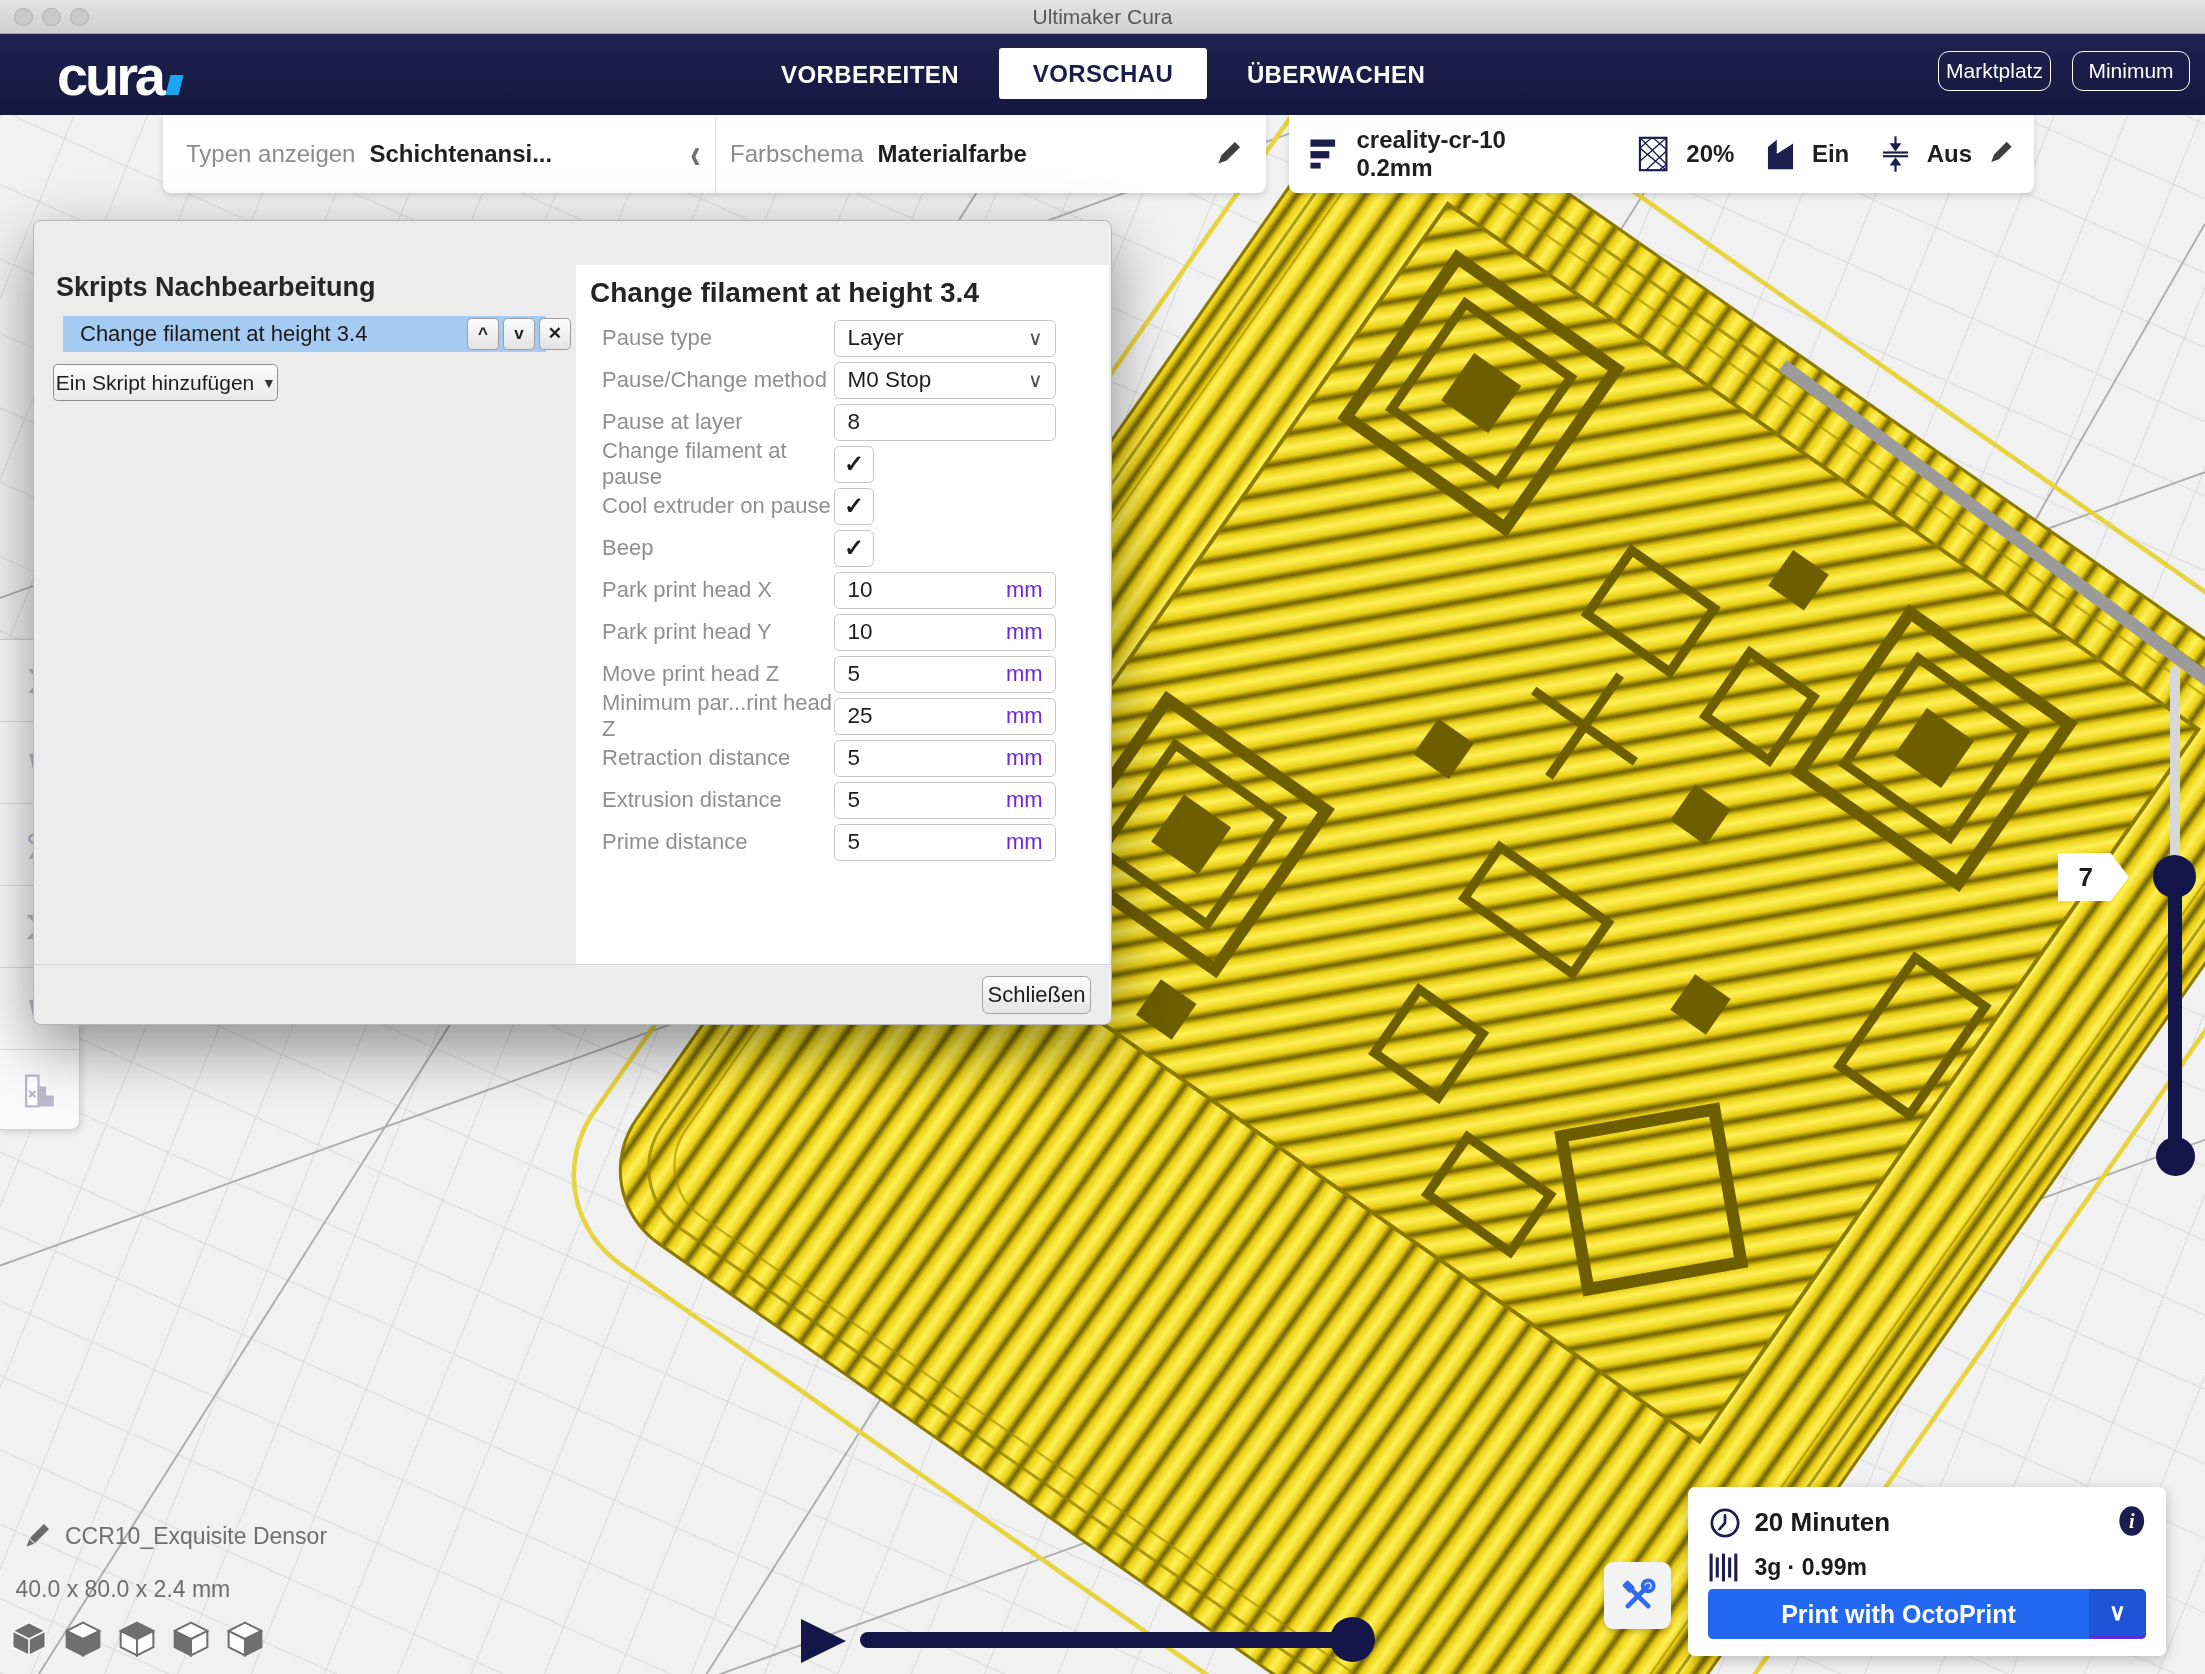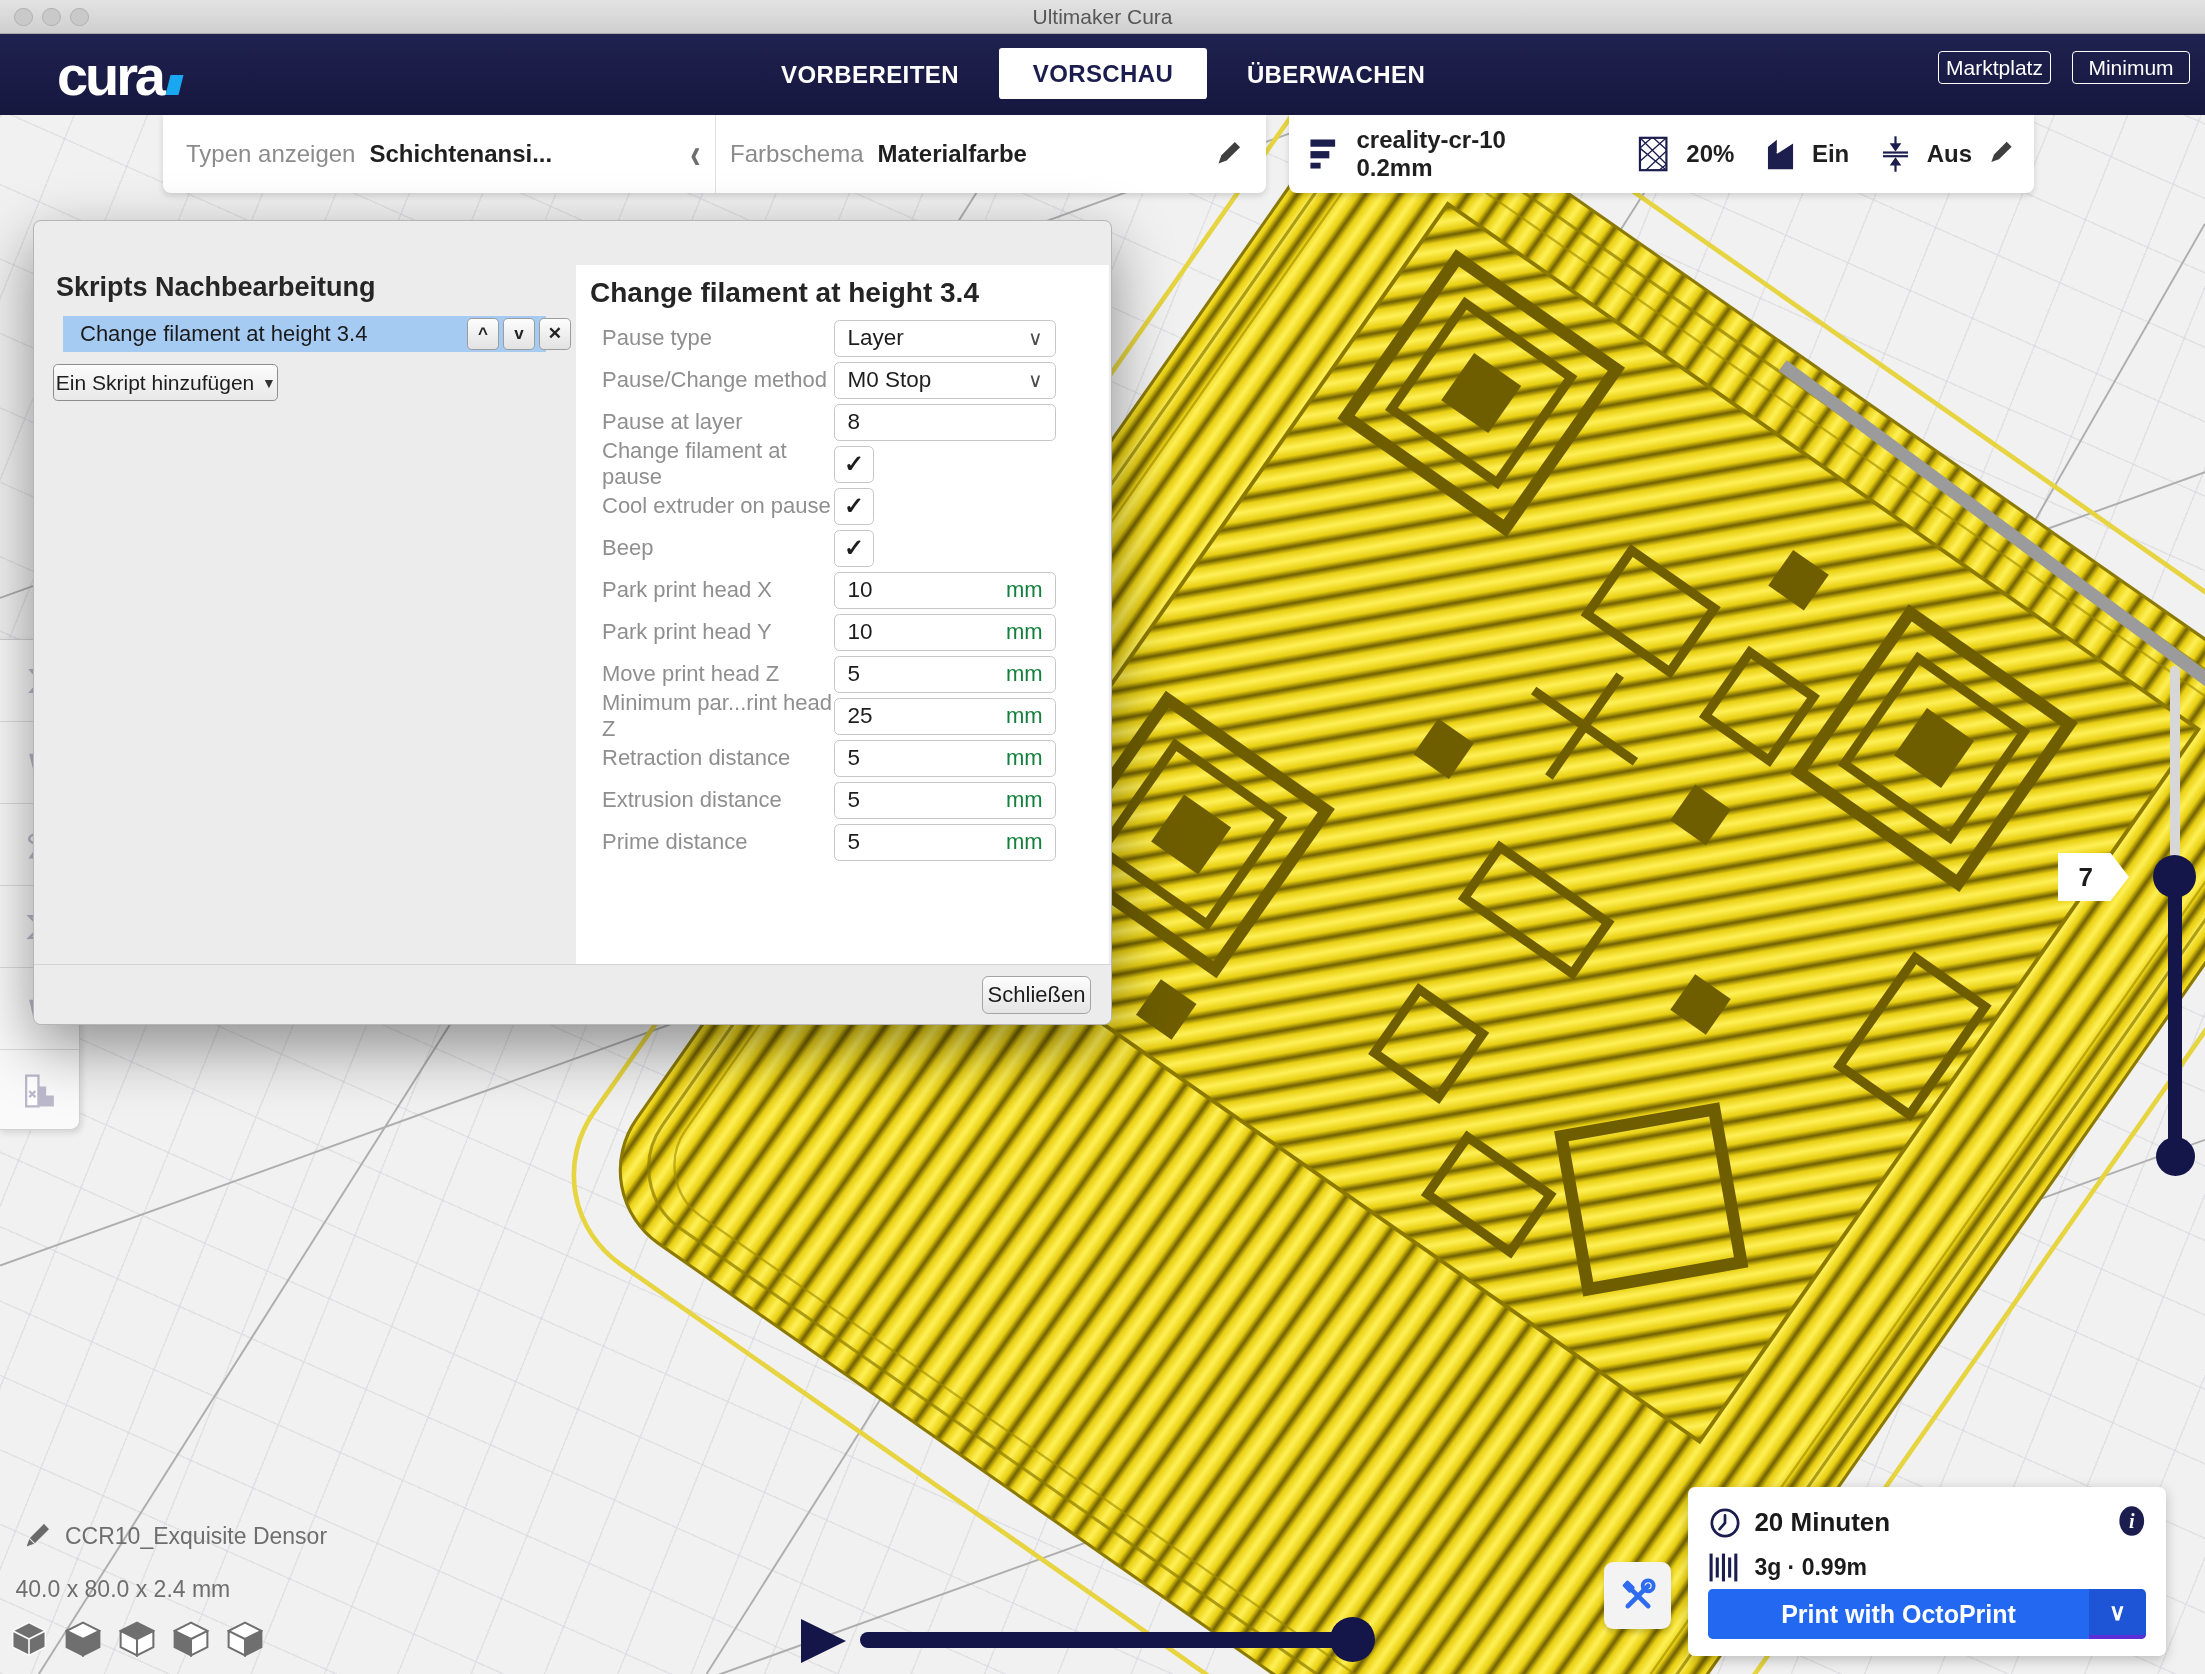--- a/index.html
+++ b/index.html
@@ -17,21 +17,21 @@
   
   .nav { position:absolute; left:0; top:34px; width:2205px; height:81px;
     background:linear-gradient(#20224f,#15173f); z-index:40; }
   .logo { position:absolute; left:57px; top:9.3px; font-size:56px; font-weight:800;
     letter-spacing:-3.1px; color:#fff; }
   .logo-dot { display:inline-block; width:13.2px; height:20px; margin-left:4.7px;
     background:#18a7f0; transform:skewX(-14deg); }
   .tab { position:absolute; top:0; height:81px; display:flex; align-items:center;
     justify-content:center; color:#fff; font-size:24px; font-weight:700; letter-spacing:0.4px; }
   .tab.active { top:14px; height:51px; background:#fff; color:#1b1d4e; border-radius:3.1px; }
-  .nav-btn { position:absolute; top:17px; height:33px; border:1.6px solid #fff; border-radius:4px;
+  .nav-btn { position:absolute; top:17px; height:40px; border:1.6px solid #fff; border-radius:11px;
     color:#fff; font-size:21px; display:flex; align-items:center; justify-content:center; }
 
   
   .vt { position:absolute; top:115px; height:78px; background:#fff;
     border-radius:0 0 7.8px 7.8px; box-shadow:0 2.3px 6.2px rgba(0,0,0,.14);
     display:flex; align-items:center; z-index:35; }
   .vt-label { color:#8b8b8b; font-size:24px; }
   .vt-value { color:#1f1f1f; font-size:24px; font-weight:600; }
   .chevL { color:#6e6e6e; font-size:31px; font-weight:600; transform:scaleY(1.4); }
   .vsep { width:1.6px; height:78px; background:#e0e0e0; }
@@ -79,21 +79,21 @@
 
   .form-panel { position:absolute; left:542px; top:44px; width:533px; height:701px;
     background:#fff; overflow:hidden; }
   .form-heading { margin:12.4px 0 7.8px 14px; font-size:28px; font-weight:700; color:#242424; }
   .frow { height:42px; display:flex; align-items:center; }
   .flabel { width:258px; padding-left:26px; font-size:22px; color:#8f8f8f; }
   .fselect,.finput { width:222px; height:37px; border:1.6px solid #c6c6c6; border-radius:5.4px;
     background:#fff; display:flex; align-items:center; padding:0 12.4px;
     font-size:22.5px; color:#1d1d1d; }
   .fchev { margin-left:auto; color:#4c4c4c; font-size:20px; }
-  .funit { margin-left:auto; color:#15803d; font-size:22px; }
+  .funit { margin-left:auto; color:#6d28d9; font-size:22px; }
   .fcheck { width:40px; height:37px; border:1.6px solid #c6c6c6; border-radius:5.4px;
     background:#fff; display:flex; align-items:center; justify-content:center;
     font-size:24px; font-weight:700; color:#1d1d1d; }
   .dialog-footer { position:absolute; left:0; bottom:0; right:0; height:60px;
     border-top:0.8px solid #d4d4d4; border-radius:0 0 7.8px 7.8px; background:#ececec; }
   .close-btn { position:absolute; right:20px; top:11px; width:109px; height:38px;
     background:linear-gradient(#fdfdfd,#e4e4e4); border:0.8px solid #a3a3a3; border-radius:6.2px;
     display:flex; align-items:center; justify-content:center; font-size:22px; color:#1c1c1c; }
 
   

